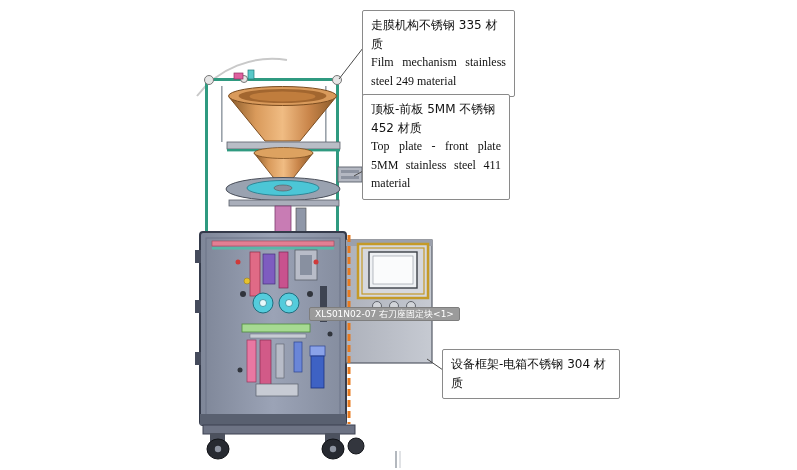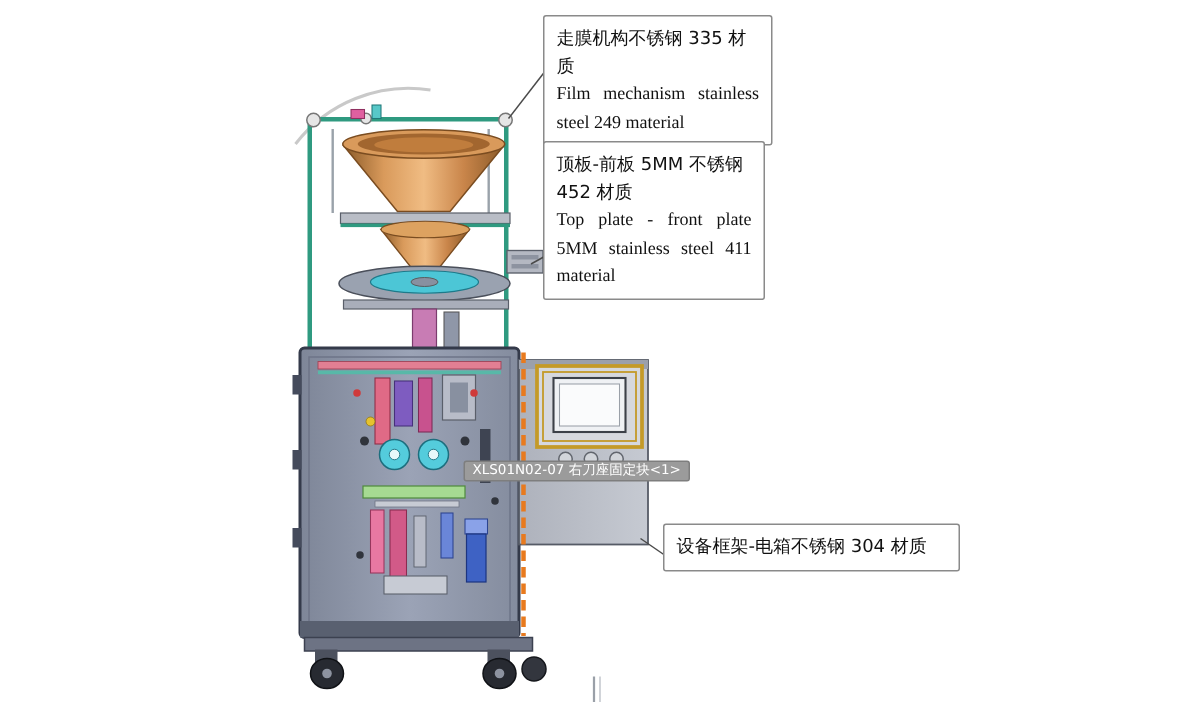--- a/index.html
+++ b/index.html
@@ -20,21 +20,21 @@
     padding:5px 8px 6px 8px;
     font-size:12px;
     line-height:1.55;
     box-sizing:border-box;
     z-index:5;
   }
   .callout .zh{font-family:"DejaVu Sans", sans-serif;font-size:12px;}
   .callout .en{font-family:"Liberation Serif", serif;text-align:justify;}
   #callout-film{left:362px;top:10px;width:153px;}
   #callout-topplate{left:362px;top:94px;width:148px;}
-  #callout-frame{left:442px;top:349px;width:198px;}
+  #callout-frame{left:442px;top:349px;width:178px;}
   .tooltip{
     position:absolute;
     left:297px;top:307px;
     background:#9b9b9b;
     color:#ffffff;
     border:1px solid #7e7e7e;
     border-radius:2px;
     font-family:"DejaVu Sans", sans-serif;
     font-size:9px;
     line-height:12px;

